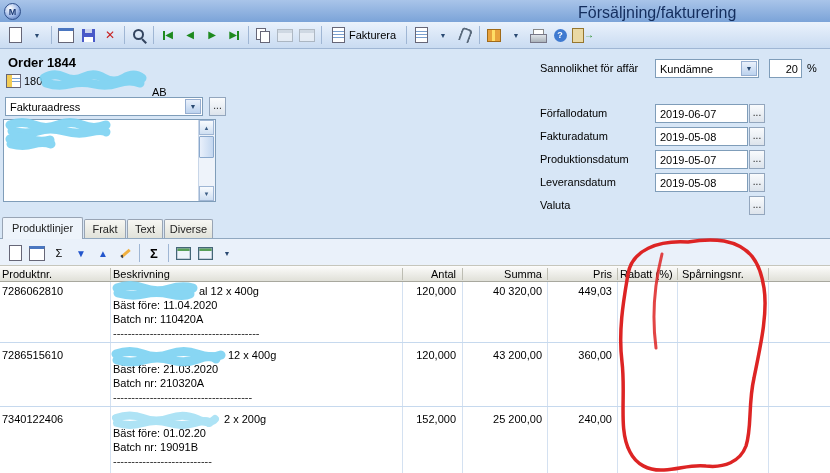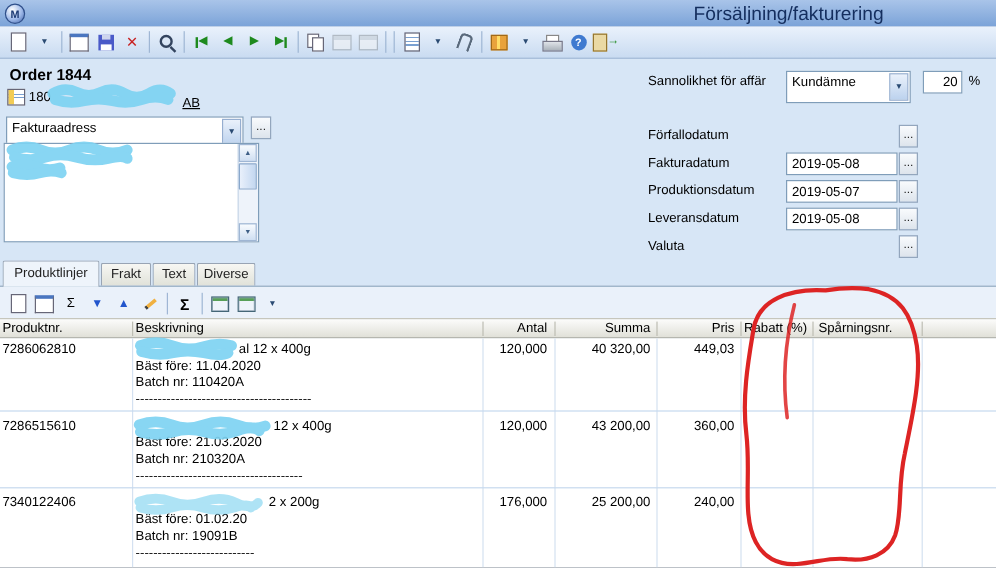--- a/index.html
+++ b/index.html
@@ -57,23 +57,23 @@
      linear-gradient(#58a058 3px,#eef4fa 3px);box-shadow:inset 0 0 0 .5px #9ab;}
   .blue-arrow{color:#2255cc;font-size:10px;}
   .sigma{font-size:13px;font-weight:bold;}
 
   
   .order-title{position:absolute;left:8px;top:55px;font-size:13px;font-weight:bold;}
   .cust-icon{position:absolute;left:6px;top:74px;width:13px;height:12px;background:#fff;border:1px solid #667;
     background-image:linear-gradient(90deg,#f2cc55 5px,transparent 5px),
     linear-gradient(transparent 3px,#7aa0d0 3px,#7aa0d0 4px,transparent 4px,transparent 6px,#7aa0d0 6px,#7aa0d0 7px,transparent 7px);}
   .cust-pre{position:absolute;left:24px;top:75px;}
-  .cust-suf{position:absolute;left:152px;top:80px;text-decoration:underline;}
-
-  .combo{position:absolute;background:#fff;border:1px solid #7f9db9;height:27px;box-sizing:border-box;}
+  .cust-suf{position:absolute;left:152px;top:86px;text-decoration:underline;}
+
+  .combo{position:absolute;background:#fff;border:1px solid #7f9db9;height:19px;box-sizing:border-box;}
   .combo-text{position:absolute;left:4px;top:3px;white-space:nowrap;}
   .combo-arrow{position:absolute;right:1px;top:1px;bottom:1px;width:16px;
     background:linear-gradient(#eaf1fb,#bcd2ee);border:1px solid #96aed0;box-sizing:border-box;
     display:flex;align-items:center;justify-content:center;font-size:7px;color:#2a4a72;}
   .dots-btn{position:absolute;height:19px;box-sizing:border-box;text-align:center;
     background:linear-gradient(#f9fbfd,#dde4ec);border:1px solid #93a6bd;color:#222;
     font-size:10px;line-height:15px;}
   .addr-combo{left:5px;top:97px;width:198px;}
   .addr-dots{left:209px;top:97px;width:17px;}
 
@@ -175,20 +175,24 @@
     <span class="tbi">
         <span class="icon-copy"></span>
       </span>
     <span class="tbi">
         <span class="icon-grid"></span>
       </span>
     <span class="tbi">
         <span class="icon-grid"></span>
       </span>
     <span class="tsep"></span>
+    <span class="tbi fakturera-btn">
+      <span class="icon-page lines"></span>
+      <span>Fakturera</span>
+    </span>
     <span class="tsep"></span>
     <span class="tbi">
         <span class="icon-page lines"></span>
       </span>
     <span class="tbi mini-drop">
         <span>▼</span>
       </span>
     <span class="tbi">
         <span class="icon-clip"></span>
       </span>
@@ -232,20 +236,21 @@
 
   <span class="flabel" style="top:62px">Sannolikhet för affär</span>
   <div class="combo" style="left:655px;top:59px;width:104px">
     <span class="combo-text">Kundämne</span>
     <span class="combo-arrow">▼</span>
   </div>
   <div class="tb-input pct-box">20</div>
   <span class="pct-suffix">%</span>
 
   <span class="flabel" style="top:107px">Förfallodatum</span>
+  <div class="tb-input" style="left:655px;top:104px;width:93px">2019-06-07</div>
   <div class="dots-btn" style="left:749px;top:104px;width:16px">...</div>
 
   <span class="flabel" style="top:130px">Fakturadatum</span>
   <div class="tb-input" style="left:655px;top:127px;width:93px">2019-05-08</div>
   <div class="dots-btn" style="left:749px;top:127px;width:16px">...</div>
 
   <span class="flabel" style="top:153px">Produktionsdatum</span>
   <div class="tb-input" style="left:655px;top:150px;width:93px">2019-05-07</div>
   <div class="dots-btn" style="left:749px;top:150px;width:16px">...</div>
 
@@ -347,21 +352,21 @@
         <span class="c-pris">360,00</span>
       </div>
       <div class="hsep" style="top:124px"></div>
 
       <div class="trow" style="top:131px">
         <span class="c-nr">7340122406</span>
         <span class="c-desc" style="left:224px">2 x 200g</span>
         <span class="c-b1">Bäst före: 01.02.20</span>
         <span class="c-b2">Batch nr: 19091B</span>
         <span class="c-dash">---------------------------</span>
-        <span class="c-antal">176,000</span>
+        <span class="c-antal">152,000</span>
         <span class="c-summa">25 200,00</span>
         <span class="c-pris">240,00</span>
       </div>
     </div>
   </div>
 
   <svg class="overlay" viewBox="0 0 830 473" xmlns="http://www.w3.org/2000/svg">
     <g stroke="#7ed3f2" stroke-width="9" fill="none" stroke-linecap="round" stroke-linejoin="round" opacity="0.92">
       <path d="M44 78 q10 -6 20 -1 t20 0 t20 1 t20 0 t18 0"></path>
       <path d="M46 83 q12 4 24 1 t24 0 t24 -1 t22 0"></path>

